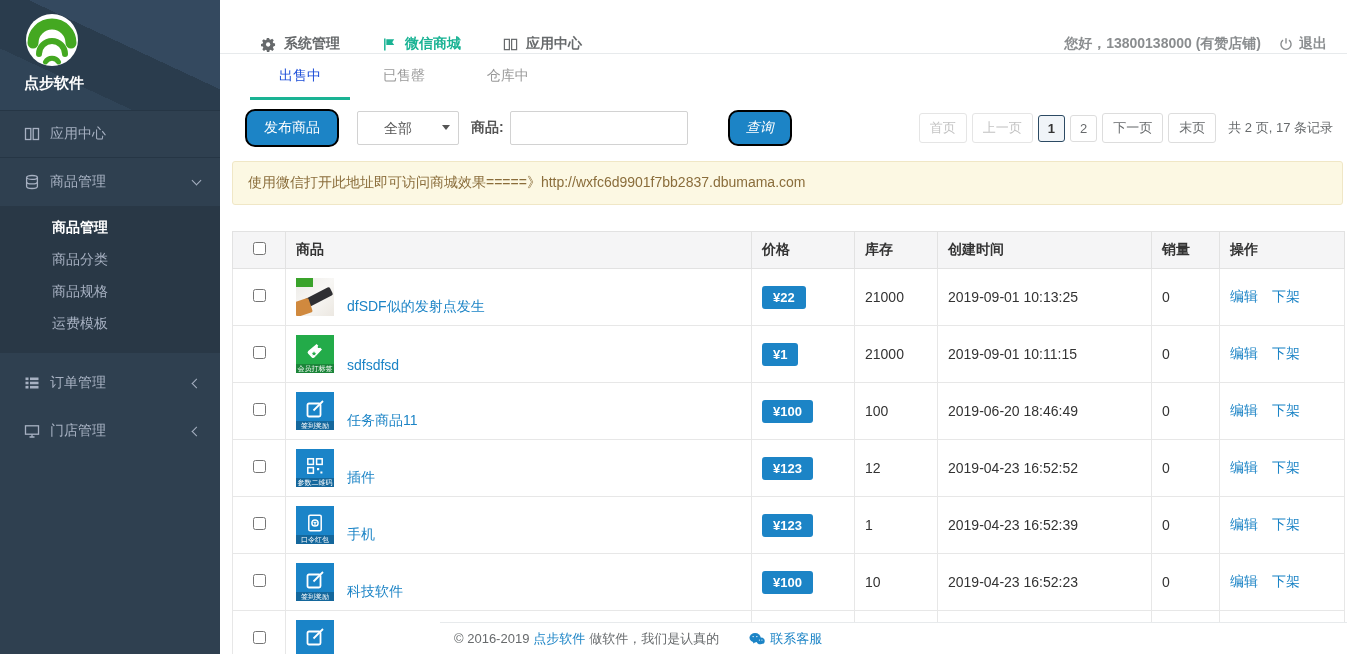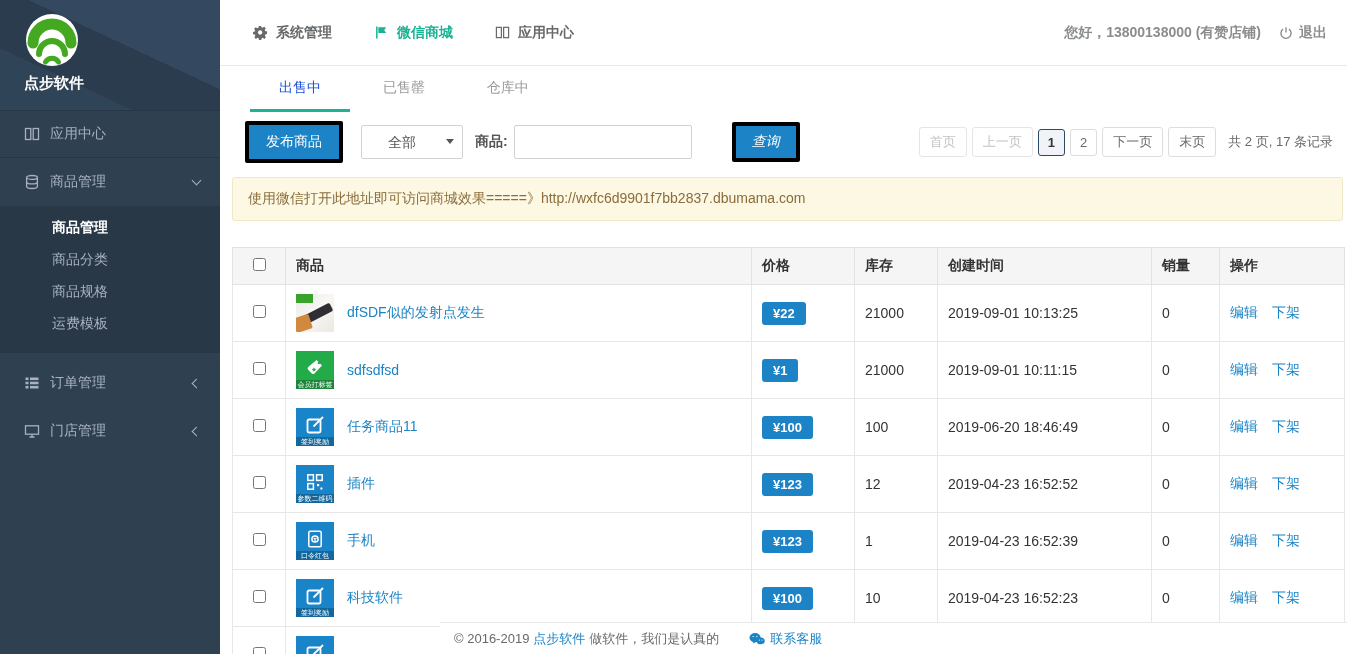--- a/index.html
+++ b/index.html
@@ -29,35 +29,35 @@
   .side-item .chev { margin-left: auto; width: 7px; height: 7px; border-right: 1.5px solid #a7b1c2; border-bottom: 1.5px solid #a7b1c2; }
   .chev.down { transform: rotate(45deg); margin-top: -3px; }
   .chev.left { transform: rotate(135deg); }
   .submenu { background: #293846; padding: 5px 0 14px 0; }
   .submenu-item { height: 32px; line-height: 32px; padding-left: 52px; color: #a7b1c2; font-size: 14px; cursor: pointer; }
   .submenu-item.active { color: #fff; font-weight: bold; }
 
   
   .main { margin-left: 220px; height: 654px; position: relative; }
 
-  .topbar { height: 66px; display: flex; align-items: center; background: #fff; border-bottom: 1px solid #e7eaec; padding: 0 20px 0 12px; }
+  .topbar { height: 54px; display: flex; align-items: flex-end; background: #fff; border-bottom: 1px solid #e7eaec; padding: 0 20px 0 20px; }
   .topnav-item { display: flex; align-items: center; gap: 8px; padding: 0 21px; color: #676a6c; font-weight: bold; cursor: pointer; font-size: 14px; }
   .topnav-item .ic { width: 15px; height: 15px; display: inline-flex; }
   .topnav-item .ic svg { width: 100%; height: 100%; }
   .topnav-item.active { color: #1ab394; }
   .topbar-right { margin-left: auto; display: flex; align-items: center; gap: 0; color: #8a8d8f; font-weight: bold; }
   .logout { display: flex; align-items: center; gap: 6px; margin-left: 18px; color: #8a8d8f; cursor: pointer; }
   .logout .ic { width: 14px; height: 14px; display: inline-flex; }
 
   .tabs-row { padding: 13px 0 0 30px; }
   .tab { display: inline-block; width: 100px; text-align: center; padding-bottom: 12px; color: #999; cursor: pointer; border-bottom: 3px solid transparent; }
   .tab.active { color: #1d4ed8; border-bottom-color: #1ab394; }
 
   .toolbar { display: flex; align-items: center; padding: 9px 14px 0 25px; }
-  .btn { background: #1c84c6; color: #fff; border: 4px solid #000000; border-radius: 2px; font-size: 14px; cursor: pointer; font-family: inherit; }
+  .btn { background: #1c84c6; color: #fff; border: 2px solid #000000; border-radius: 10px; font-size: 14px; cursor: pointer; font-family: inherit; }
   .btn-publish { padding: 8px 17px; }
   .btn-query { padding: 7px 16px; margin-left: 40px; font-style: italic; }
   .select-wrap { position: relative; margin-left: 18px; border-radius: 10px; }
   .select-wrap select {
     width: 102px; height: 34px; border: 1px solid #d2d2d2; border-radius: 2px; background: #fff;
     font-family: inherit; font-size: 14px; color: #555; padding: 0 24px 0 26px; appearance: none; -webkit-appearance: none; cursor: pointer;
   }
   .select-caret { position: absolute; right: 9px; top: 14px; width: 0; height: 0; border-left: 4px solid transparent; border-right: 4px solid transparent; border-top: 5px solid #555; pointer-events: none; }
   .search-label { margin-left: 12px; color: #555; font-weight: bold; }
   .search-input { width: 178px; height: 34px; border: 1px solid #d2d2d2; border-radius: 2px; margin-left: 6px; padding: 0 8px; font-family: inherit; font-size: 14px; }
@@ -72,21 +72,21 @@
   .notice {
     margin: 14px 4px 26px 12px; background: #fcf8e3; border: 1px solid #f0e7c6; border-radius: 3px;
     color: #8a6d3b; padding: 12px 15px; font-size: 14px;
   }
 
   .table-wrap { margin: 0 2px 0 12px; }
   table { width: 100%; border-collapse: collapse; table-layout: fixed; }
   th { background: #f5f5f6; border: 1px solid #e2e2e2; text-align: left; padding: 9px 10px; color: #333; font-size: 14px; font-weight: bold; }
   td { border: 1px solid #e7e7e7; padding: 9px 10px; color: #333; font-size: 14px; vertical-align: middle; height: 57px; }
   td.center-cell, th.center-cell { text-align: center; }
-  .prod-cell { display: flex; align-items: center; gap: 13px; }
+  .prod-cell { display: flex; align-items: flex-end; gap: 13px; }
   .prod-link { color: #1c84c6; cursor: pointer; }
   .thumb { width: 38px; height: 38px; flex: 0 0 38px; position: relative; overflow: hidden; display: flex; align-items: center; justify-content: center; }
   .thumb .glyph { width: 22px; height: 22px; display: flex; margin-top: -5px; }
   .thumb .glyph svg { width: 100%; height: 100%; }
   .thumb .cap {
     position: absolute; left: 0; right: 0; bottom: 0; height: 9px; line-height: 9px;
     font-size: 7px; color: #fff; background: rgba(0,0,0,.22); text-align: center; white-space: nowrap; overflow: hidden;
   }
   .thumb.thumb-photo { background: linear-gradient(135deg, #eceae6 0%, #f8f7f5 50%, #ece8e2 100%); }
   .thumb.thumb-photo .obj1 { position: absolute; width: 30px; height: 9px; background: #2f2f33; border-radius: 2px; transform: rotate(-27deg); top: 15px; left: 7px; }

